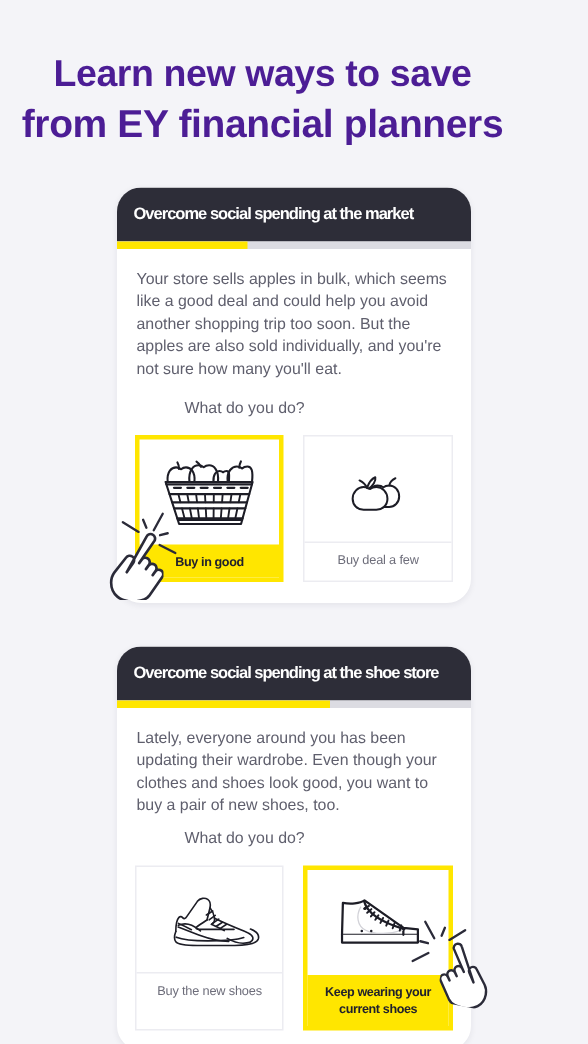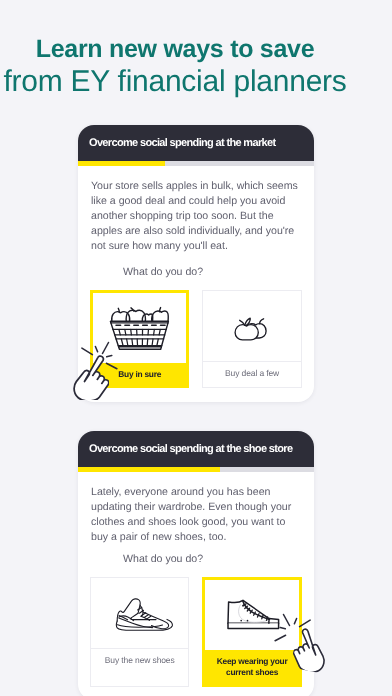--- a/index.html
+++ b/index.html
@@ -7,23 +7,23 @@
   body{
     background:#f4f4f8;
     font-family:"Liberation Sans", sans-serif;
     -webkit-font-smoothing:antialiased;
     text-rendering:geometricPrecision;
     overflow:hidden;
   }
   .page{position:relative;width:392px;height:696px;}
 
   
-  .heading{position:absolute;left:0;top:35px;width:350px;text-align:center;color:#0f766e;}
+  .heading{position:absolute;left:0;top:35px;width:350px;text-align:center;color:#4c1d95;}
   .heading .l1{font-size:25px;font-weight:bold;letter-spacing:-0.28px;line-height:29px;}
-  .heading .l2{font-size:30px;font-weight:400;letter-spacing:-0.25px;line-height:36px;}
+  .heading .l2{font-size:26px;font-weight:700;letter-spacing:-0.25px;line-height:36px;}
 
   
   .card{position:absolute;left:78px;width:236px;background:#fff;border-radius:16px;
         box-shadow:0 1px 4px rgba(40,40,70,0.08);overflow:hidden;}
   .card-head{background:#2d2d38;color:#fff;height:36px;display:flex;align-items:center;padding-left:11px;}
   .card-head span{font-size:11px;font-weight:bold;letter-spacing:-0.66px;}
   .bar{height:4.5px;background:#dcdce2;position:relative;}
   .bar i{position:absolute;left:0;top:0;bottom:0;background:#ffe600;display:block;}
   .body{padding:13px 13px 0 13px;}
   .body p{font-size:10.6px;line-height:15px;color:#5f5f6d;}
@@ -106,21 +106,21 @@
     <path d="M16.63 32.0 L17.86 38.5" stroke-width="1.25"></path>
     <path d="M21.9 32.0 L22.7 38.5" stroke-width="1.25"></path>
     <path d="M27.18 32.0 L27.54 38.5" stroke-width="1.25"></path>
     <path d="M32.45 32.0 L32.38 38.5" stroke-width="1.25"></path>
     <path d="M37.72 32.0 L37.22 38.5" stroke-width="1.25"></path>
     <path d="M42.99 32.0 L42.06 38.5" stroke-width="1.25"></path>
     <path d="M48.26 32.0 L46.9 38.5" stroke-width="1.25"></path>
    </g>
   </svg>
         </div>
-        <div class="lab">Buy in sure</div>
+        <div class="lab">Buy in good</div>
       </div>
       <div class="opt plain">
         <div class="img">
   <svg class="ic ic-apples" viewBox="-1 -1 36 26" width="36" height="26">
    <g fill="#fff" stroke="#1d1d26" stroke-width="1.35" stroke-linejoin="round" stroke-linecap="round">
     <path d="M25.6 6.6 C23.6 6.6 22.3 7.2 21.6 7.9 C20.9 7.2 19.6 6.6 17.6 6.6 C14.0 6.6 11.1 9.9 11.1 14.0 C11.1 18.1 14.1 21.0 17.7 21.0 L25.4 21.0 C29.0 21.0 32.1 18.1 32.1 14.0 C32.1 9.9 29.2 6.6 25.6 6.6 Z"></path>
     <path d="M25.6 6.7 C25.6 4.9 27.4 2.7 29.6 1.8" fill="none"></path>
     <path d="M17.0 7.6 C14.9 7.6 13.5 8.2 12.7 9.0 C11.9 8.2 10.5 7.6 8.4 7.6 C4.6 7.6 1.1 11.1 1.1 15.5 C1.1 19.9 4.5 22.9 8.4 22.9 L16.9 22.9 C20.8 22.9 24.3 19.9 24.3 15.5 C24.3 11.1 20.8 7.6 17.0 7.6 Z"></path>
     <path d="M5.7 3.3 C7.3 4.1 9.8 6.2 10.7 8.3" fill="none"></path>
     <path d="M10.9 7.8 C11.9 4.9 13.9 2.2 16.2 1.2 C16.8 3.9 14.3 7.2 11.9 8.6 C11.3 8.8 10.7 8.4 10.9 7.8 Z"></path>

